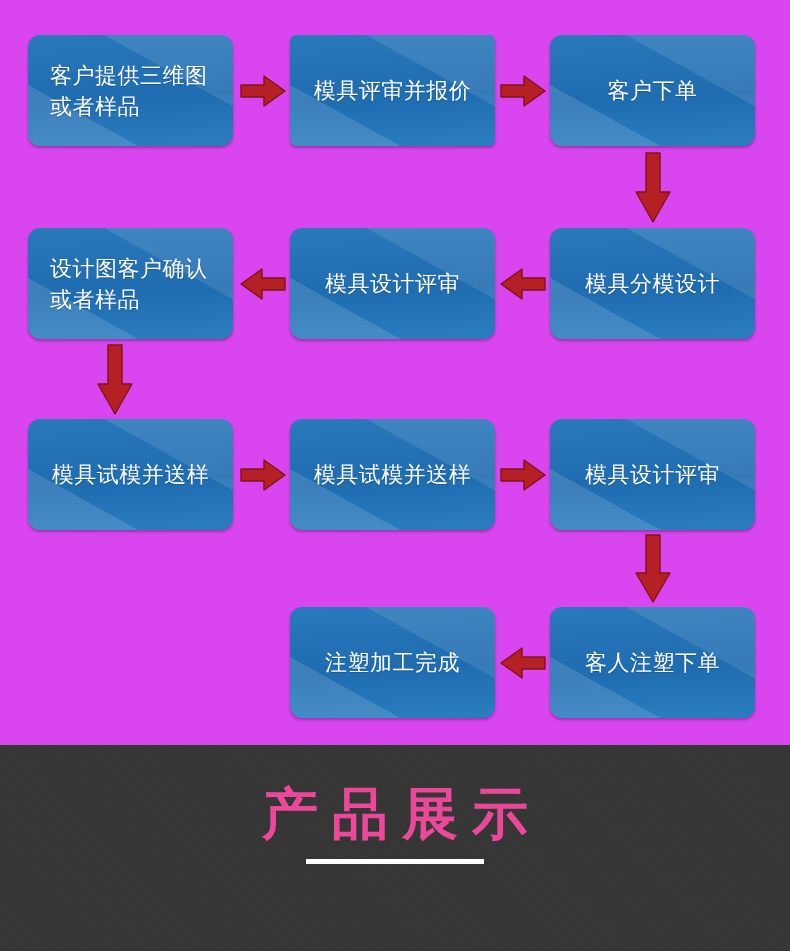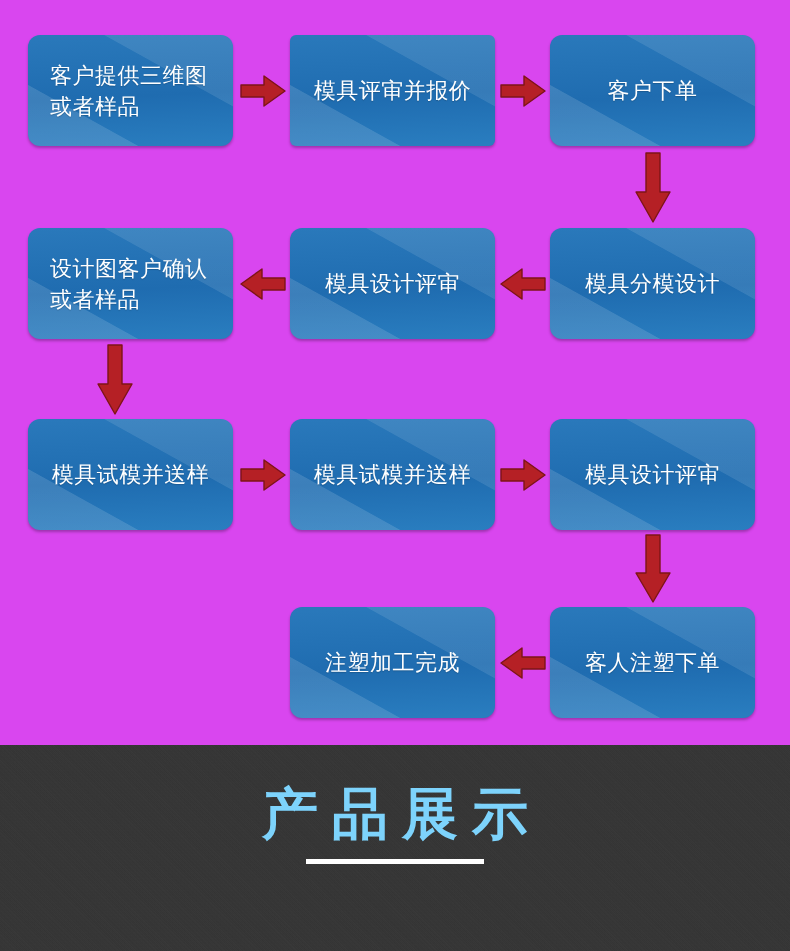--- a/index.html
+++ b/index.html
@@ -93,21 +93,21 @@
     width: 100%;
     height: 100%;
     display: flex;
     flex-direction: column;
     align-items: center;
     justify-content: flex-start;
     padding-top: 36px;
     box-sizing: border-box;
   }
   #banner-title {
-    color: #7dd3fc;
+    color: #ec4899;
     font-size: 56px;
     font-weight: bold;
     letter-spacing: 14px;
     text-indent: 14px;
     line-height: 66px;
     font-family: "Liberation Sans", "DejaVu Sans", sans-serif;
   }
   #banner-rule {
     margin-top: 12px;
     width: 178px;

